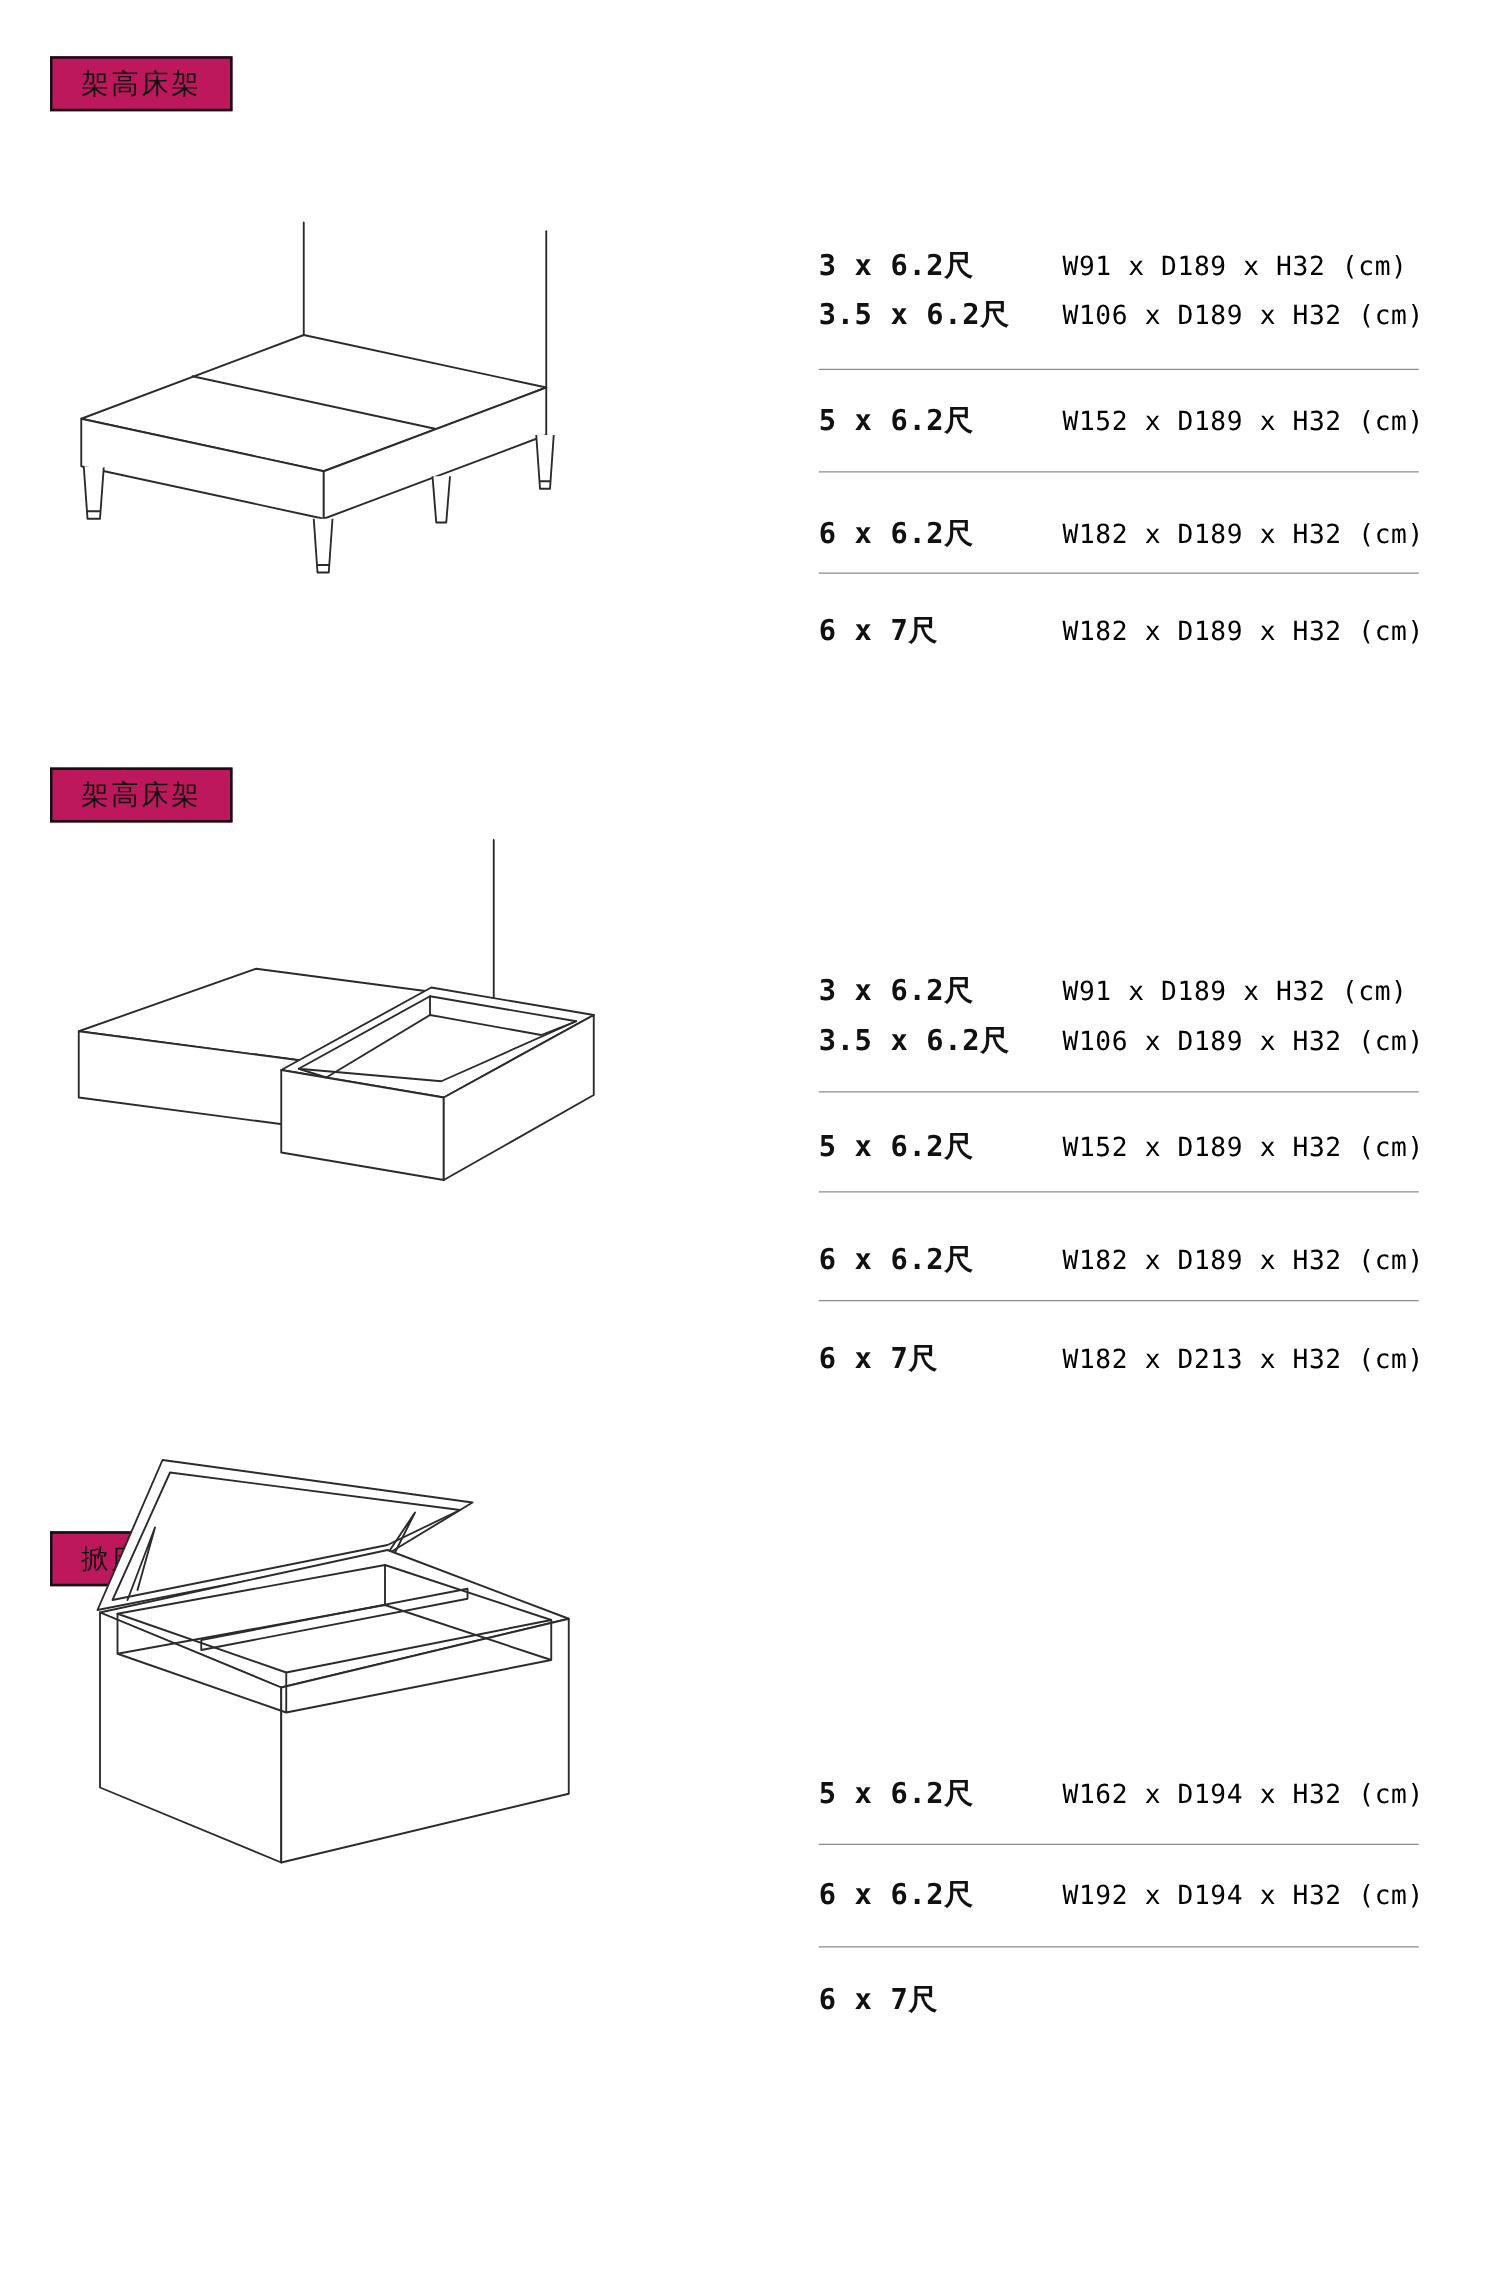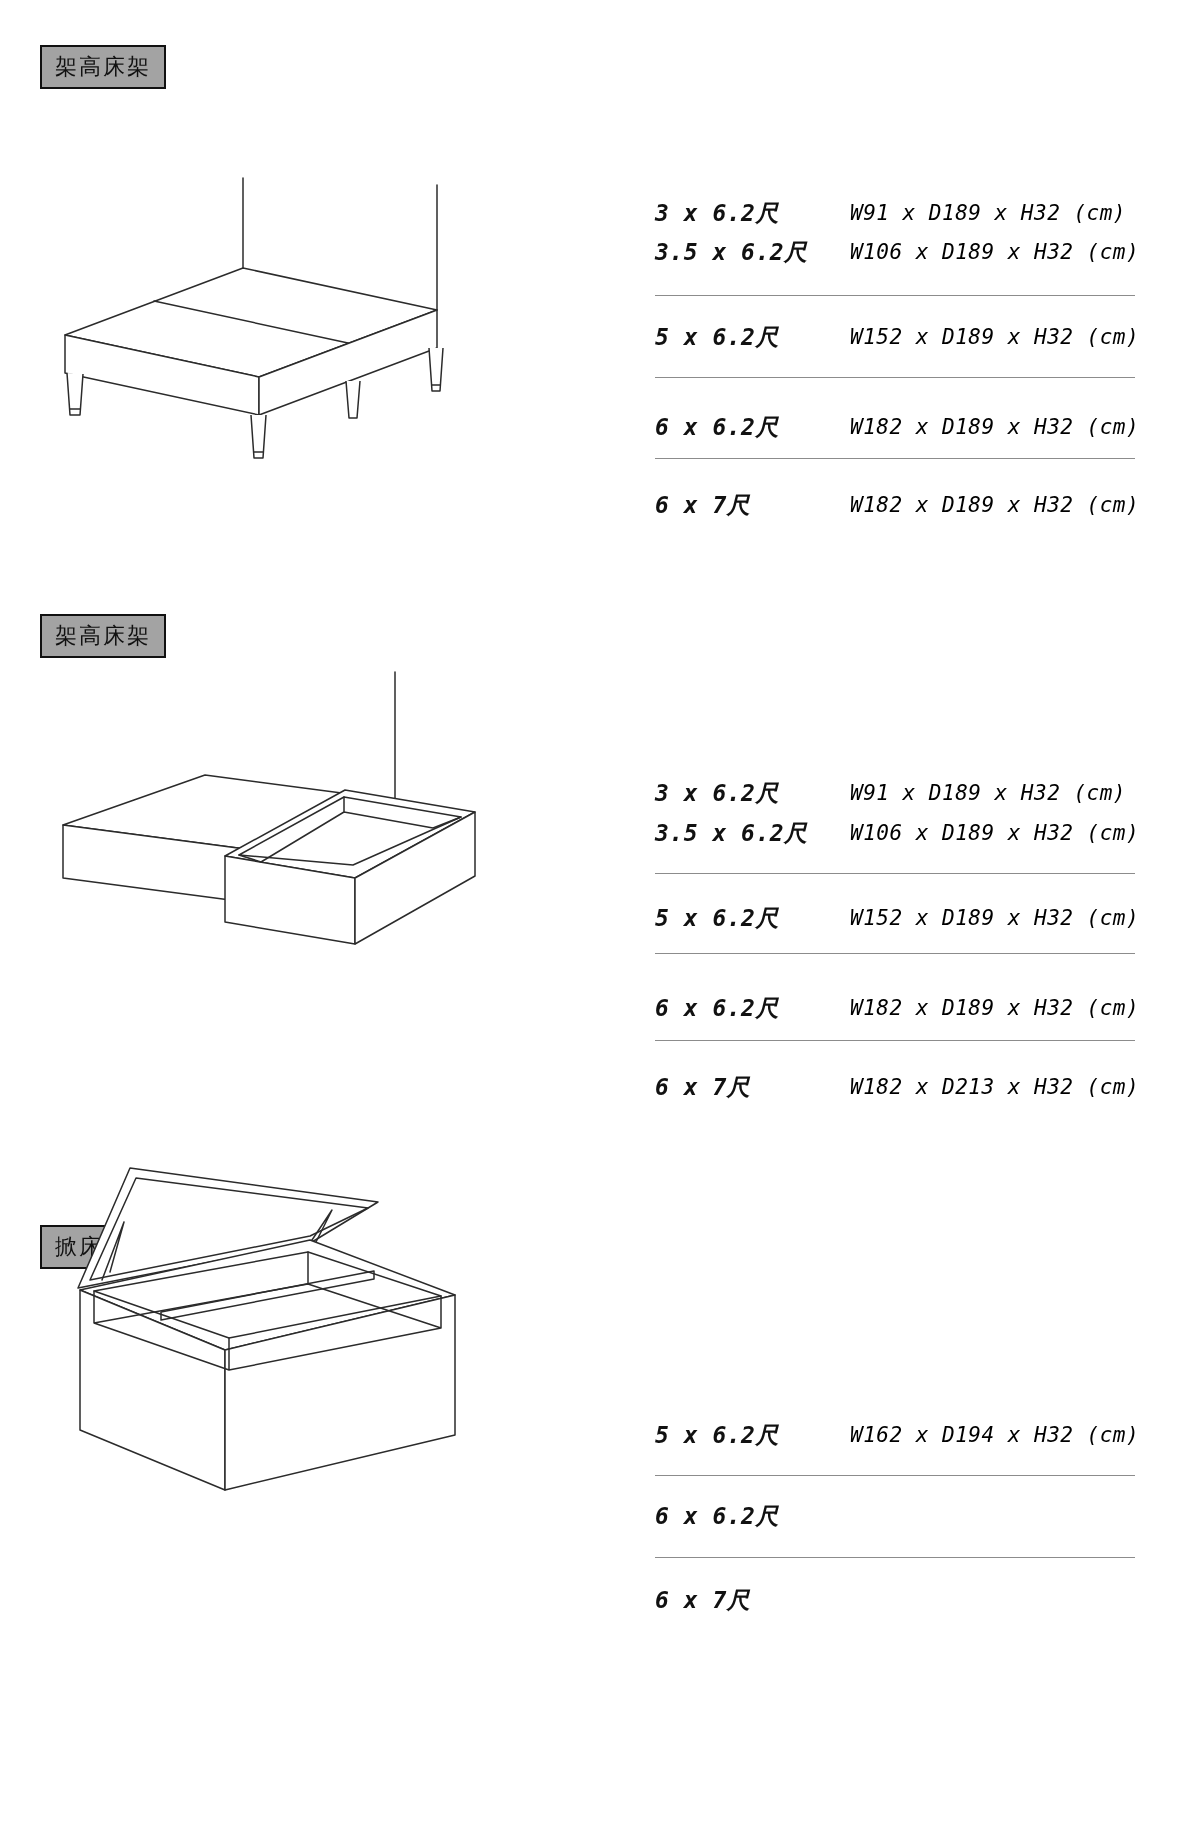--- a/index.html
+++ b/index.html
@@ -6,30 +6,30 @@
   body{
     position:relative;
     width:1200px;height:1825px;
     font-family:"DejaVu Sans","Liberation Sans",sans-serif;
     color:#1a1a1a;
     overflow:hidden;
   }
   .section-label{
     position:absolute;left:40px;
     border:2px solid #111;
-    padding:5px 13px;
+    padding:5px 23px;
     font-size:22px;
     letter-spacing:2px;
     color:#111;
-    background:#a3a3a3;
+    background:#be185d;
     white-space:nowrap;
   }
   .illustration{position:absolute;}
   .spec-table{
-    position:absolute;left:655px;top:0;width:485px;height:1668px;font-style:italic;
+    position:absolute;left:655px;top:0;width:485px;height:1668px;
   }
   .spec-row{
     position:absolute;left:0;width:485px;height:40px;line-height:40px;
     white-space:nowrap;
   }
   .size{
     position:absolute;left:0;
     font-family:"DejaVu Sans Mono","Liberation Mono",monospace;
     font-weight:700;
     font-size:23px;
@@ -163,19 +163,20 @@
     <span class="dims">W182 x D213 x H32 (cm)</span>
   </div>
 
   <div class="spec-row" style="top:1415px">
     <span class="size">5 x 6.2尺</span>
     <span class="dims">W162 x D194 x H32 (cm)</span>
   </div>
   <div class="divider" style="top:1475px"></div>
   <div class="spec-row" style="top:1496px">
     <span class="size">6 x 6.2尺</span>
+    <span class="dims">W192 x D194 x H32 (cm)</span>
   </div>
   <div class="divider" style="top:1557px"></div>
   <div class="spec-row" style="top:1580px">
     <span class="size">6 x 7尺</span>
   </div>
 
 </div>
 
 </body></html>

